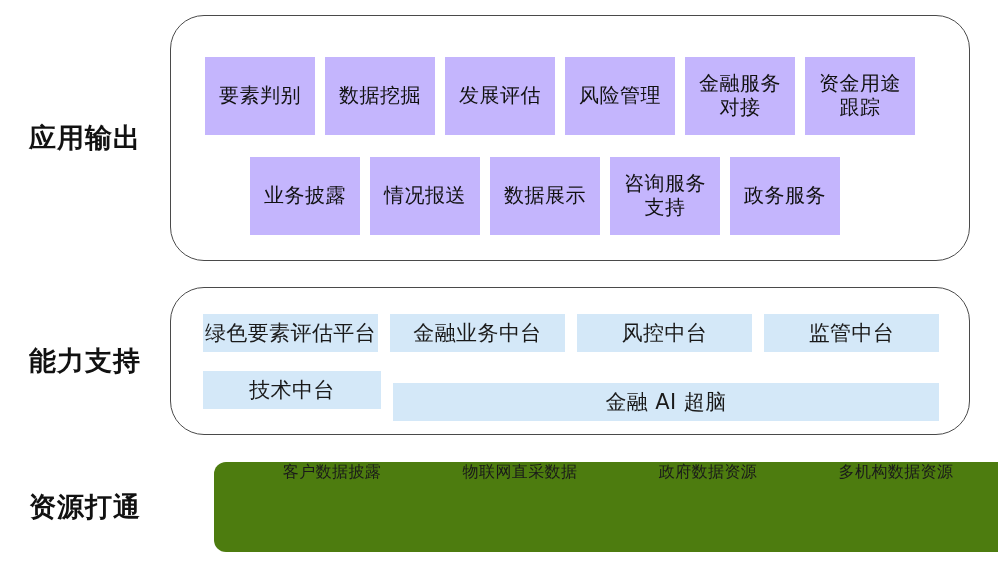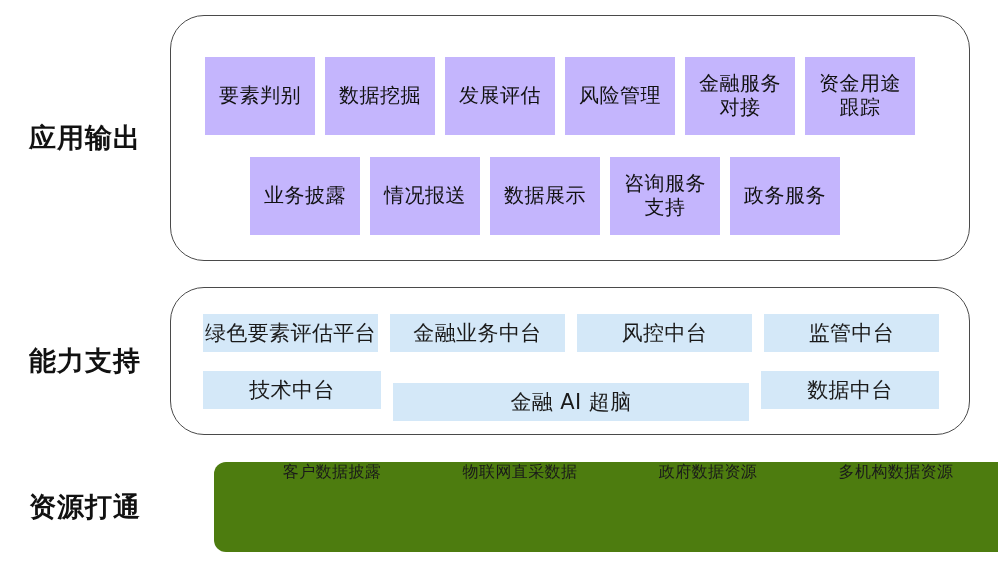--- a/index.html
+++ b/index.html
@@ -201,21 +201,20 @@
         <div class="blue-row" id="blue-row-1">
           <div class="blue-chip">绿色要素评估平台</div>
           <div class="blue-chip">金融业务中台</div>
           <div class="blue-chip">风控中台</div>
           <div class="blue-chip">监管中台</div>
         </div>
 
         <div class="blue-row" id="blue-row-2">
           <div class="blue-chip w-narrow">技术中台</div>
           <div class="blue-chip w-wide">金融 AI 超脑</div>
-          <div class="blue-chip w-narrow">数据中台</div>
         </div>
 
       </div>
     </div>
   </div>
 
   <div class="band" id="band-resource">
     <div class="band-label">资源打通</div>
     <div class="band-body">
       <div id="resource-container">

